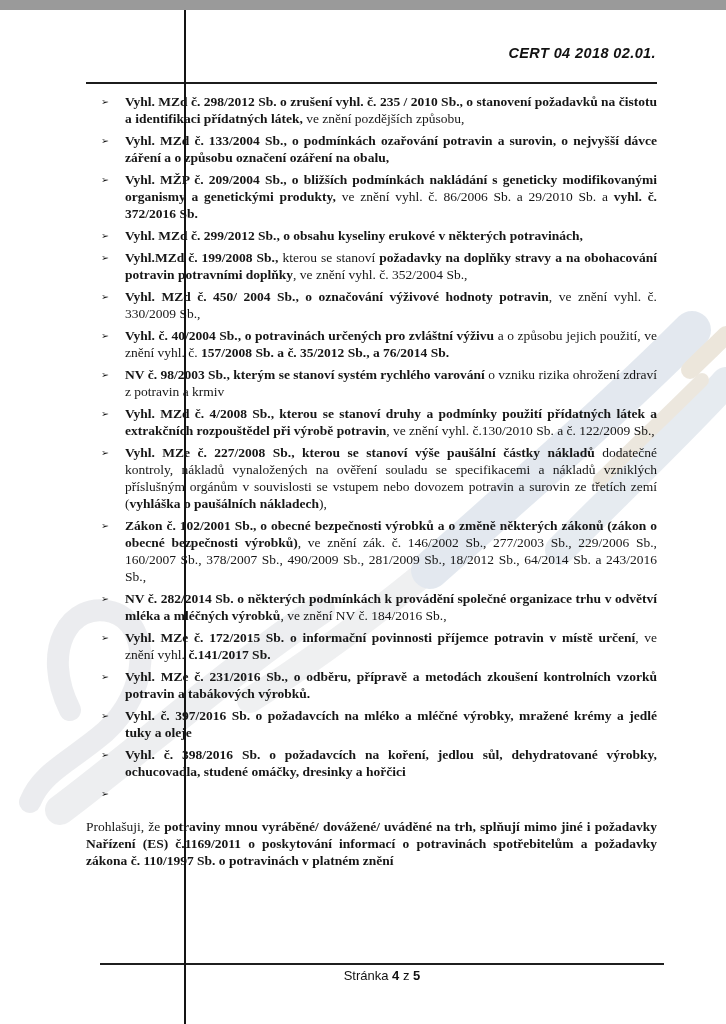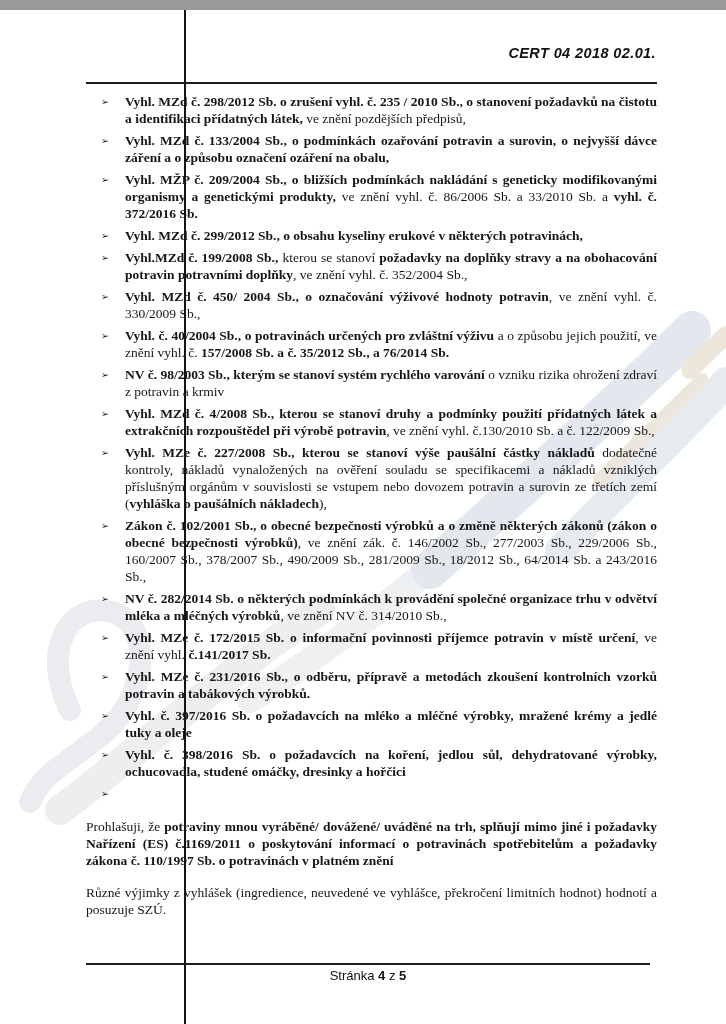--- a/index.html
+++ b/index.html
@@ -37,21 +37,21 @@
     font-size:9.5px;line-height:13px;color:#141414;
   }
   .b{font-weight:bold;}
   .para{
     font-size:13.5px;line-height:17px;
     text-align:justify;margin:0;
   }
   .para.decl{margin-top:38px;}
   .para.exc{margin-top:15px;}
   .footer{
-    position:absolute;left:86px;top:953px;width:564px;z-index:1;
+    position:absolute;left:100px;top:953px;width:564px;z-index:1;
     border-top:2px solid #1f1f1f;
     padding-top:3px;
     text-align:center;
     font-family:"Liberation Sans", sans-serif;
     font-size:13px;color:#111;
   }
 </style>
 </head>
 <body>
 
@@ -68,41 +68,40 @@
       <path d="M690 360 C 705 345 716 335 726 325" stroke="#ddd2bf" stroke-width="18"></path>
     </g>
   </svg>
 
   <div class="vline"></div>
 
   <div class="doc-code">CERT  04 2018 02.01.</div>
 
   <div class="content">
     <ul class="reg-list" id="regulation-list">
-        <li><span class="bullet">➢</span><span><span class="b">Vyhl. MZd č. 298/2012 Sb. o zrušení vyhl. č. 235 / 2010 Sb., o stanovení požadavků na čistotu a identifikaci přídatných látek,</span><span> ve znění pozdějších předpisů,</span></span></li>
+        <li><span class="bullet">➢</span><span><span class="b">Vyhl. MZd č. 298/2012 Sb. o zrušení vyhl. č. 235 / 2010 Sb., o stanovení požadavků na čistotu a identifikaci přídatných látek,</span><span> ve znění pozdějších způsobu,</span></span></li>
         <li><span class="bullet">➢</span><span><span class="b">Vyhl. MZd č. 133/2004 Sb., o podmínkách ozařování potravin a surovin, o nejvyšší dávce záření a o způsobu označení ozáření na obalu,</span></span></li>
-        <li><span class="bullet">➢</span><span><span class="b">Vyhl. MŽP č. 209/2004 Sb., o bližších podmínkách nakládání s geneticky modifikovanými organismy a genetickými produkty,</span><span> ve znění vyhl. č. 86/2006 Sb. a 33/2010 Sb. a </span><span class="b">vyhl. č. 372/2016 Sb.</span></span></li>
+        <li><span class="bullet">➢</span><span><span class="b">Vyhl. MŽP č. 209/2004 Sb., o bližších podmínkách nakládání s geneticky modifikovanými organismy a genetickými produkty,</span><span> ve znění vyhl. č. 86/2006 Sb. a 29/2010 Sb. a </span><span class="b">vyhl. č. 372/2016 Sb.</span></span></li>
         <li><span class="bullet">➢</span><span><span class="b">Vyhl. MZd č. 299/2012 Sb., o obsahu kyseliny erukové v některých potravinách,</span></span></li>
         <li><span class="bullet">➢</span><span><span class="b">Vyhl.MZd č. 199/2008 Sb.,</span><span> kterou se stanoví </span><span class="b">požadavky na doplňky stravy a na obohacování potravin potravními doplňky</span><span>, ve znění vyhl. č. 352/2004 Sb.,</span></span></li>
         <li><span class="bullet">➢</span><span><span class="b">Vyhl. MZd č. 450/ 2004 Sb., o označování výživové hodnoty potravin</span><span>, ve znění vyhl. č. 330/2009 Sb.,</span></span></li>
         <li><span class="bullet">➢</span><span><span class="b">Vyhl. č. 40/2004 Sb., o potravinách určených pro zvláštní výživu</span><span> a o způsobu jejich použití, ve znění vyhl. č. </span><span class="b">157/2008 Sb. a č. 35/2012 Sb., a 76/2014 Sb.</span></span></li>
         <li><span class="bullet">➢</span><span><span class="b">NV č. 98/2003 Sb., kterým se stanoví systém rychlého varování</span><span> o vzniku rizika ohrožení zdraví z potravin a krmiv</span></span></li>
         <li><span class="bullet">➢</span><span><span class="b">Vyhl. MZd č. 4/2008 Sb., kterou se stanoví druhy a podmínky použití přídatných látek a extrakčních rozpouštědel při výrobě potravin</span><span>, ve znění vyhl. č.130/2010 Sb. a č. 122/2009 Sb.,</span></span></li>
         <li><span class="bullet">➢</span><span><span class="b">Vyhl. MZe č. 227/2008 Sb., kterou se stanoví výše paušální částky nákladů</span><span> dodatečné kontroly, nákladů vynaložených na ověření souladu se specifikacemi a nákladů vzniklých příslušným orgánům v souvislosti se vstupem nebo dovozem potravin a surovin ze třetích zemí (</span><span class="b">vyhláška o paušálních nákladech</span><span>),</span></span></li>
         <li><span class="bullet">➢</span><span><span class="b">Zákon č. 102/2001 Sb., o obecné bezpečnosti výrobků a o změně některých zákonů (zákon o obecné bezpečnosti výrobků)</span><span>, ve znění zák. č. 146/2002 Sb., 277/2003 Sb., 229/2006 Sb., 160/2007 Sb., 378/2007 Sb., 490/2009 Sb., 281/2009 Sb., 18/2012 Sb., 64/2014 Sb. a 243/2016 Sb.,</span></span></li>
-        <li><span class="bullet">➢</span><span><span class="b">NV č. 282/2014 Sb. o některých podmínkách k provádění společné organizace trhu v odvětví mléka a mléčných výrobků</span><span>, ve znění NV č. 314/2010 Sb.,</span></span></li>
+        <li><span class="bullet">➢</span><span><span class="b">NV č. 282/2014 Sb. o některých podmínkách k provádění společné organizace trhu v odvětví mléka a mléčných výrobků</span><span>, ve znění NV č. 184/2016 Sb.,</span></span></li>
         <li><span class="bullet">➢</span><span><span class="b">Vyhl. MZe č. 172/2015 Sb. o informační povinnosti příjemce potravin v místě určení</span><span>, ve znění vyhl. </span><span class="b">č.141/2017 Sb.</span></span></li>
         <li><span class="bullet">➢</span><span><span class="b">Vyhl. MZe č. 231/2016 Sb., o odběru, přípravě a metodách zkoušení kontrolních vzorků potravin a tabákových výrobků.</span></span></li>
         <li><span class="bullet">➢</span><span><span class="b">Vyhl. č. 397/2016 Sb. o požadavcích na mléko a mléčné výrobky, mražené krémy a jedlé tuky a oleje</span></span></li>
         <li><span class="bullet">➢</span><span><span class="b">Vyhl. č. 398/2016 Sb. o požadavcích na koření, jedlou sůl, dehydratované výrobky, ochucovadla, studené omáčky, dresinky a hořčici</span></span></li>
         <li><span class="bullet">➢</span></li>
       </ul>
 
     <p class="para decl"><span>Prohlašuji, že </span><span class="b">potraviny mnou vyráběné/ dovážené/ uváděné na trh, splňují mimo jiné i požadavky Nařízení (ES) č.1169/2011 o poskytování informací o potravinách spotřebitelům a požadavky zákona č. 110/1997 Sb. o potravinách v platném znění</span></p>
 
-    <p class="para exc"><span>Různé výjimky z vyhlášek (ingredience, neuvedené ve vyhlášce, překročení limitních hodnot) hodnotí a posuzuje SZÚ.</span></p>
   </div>
 
   <div class="footer">
     <span><span>Stránka </span><span class="b">4</span><span> z </span><span class="b">5</span></span>
   </div>
 
 </div>
 
 </body></html>

